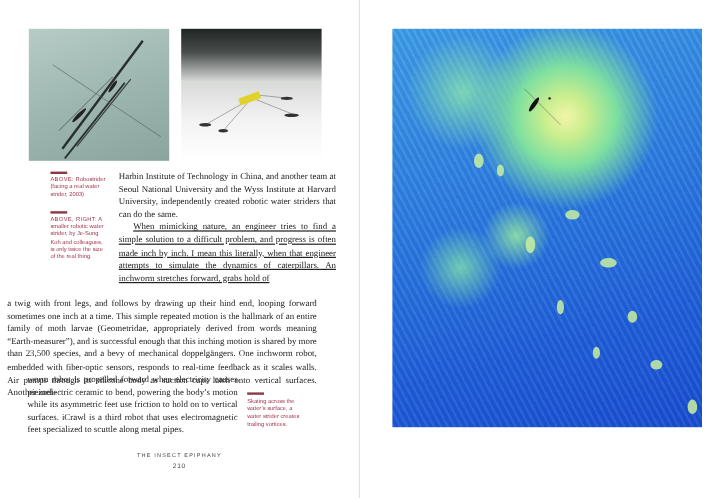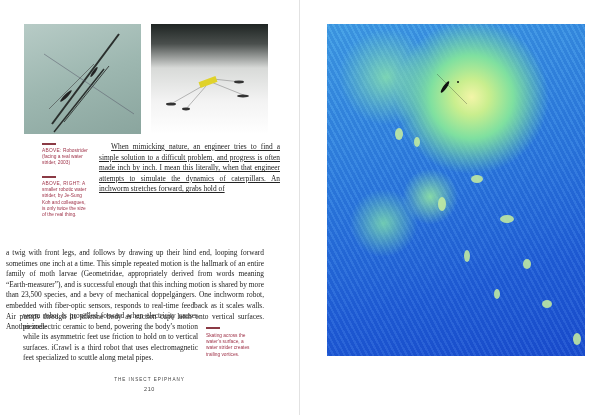--- a/index.html
+++ b/index.html
@@ -62,20 +62,21 @@
     <span class="cap-label">Above:</span>
     <span>Robostrider (facing a real water strider, 2003)</span>
   </div>
   <div class="caption-rule" style="left:42px; top:176px;"></div>
   <div class="caption" style="left:42px; top:181px; width:46px;">
     <span class="cap-label">Above, right:</span>
     <span>A smaller robotic water strider, by Je-Sung Koh and colleagues, is only twice the size of the real thing.</span>
   </div>
 
   <div class="body-text" style="left:99px; top:142px; width:181px;">
+    <p>Harbin Institute of Technology in China, and another team at Seoul National University and the Wyss Institute at Harvard University, independently created robotic water striders that can do the same.</p>
     <p class="indent">When mimicking nature, an engineer tries to find a simple solution to a difficult problem, and progress is often made inch by inch. I mean this literally, when that engineer attempts to simulate the dynamics of caterpillars. An inchworm stretches forward, grabs hold of</p>
   </div>
   <div class="body-text" style="left:6px; top:248px; width:258px;">
     <p>a twig with front legs, and follows by drawing up their hind end, looping forward sometimes one inch at a time. This simple repeated motion is the hallmark of an entire family of moth larvae (Geometridae, appropriately derived from words meaning “Earth-measurer”), and is successful enough that this inching motion is shared by more than 23,500 species, and a bevy of mechanical doppelgängers. One inchworm robot, embedded with fiber-optic sensors, responds to real-time feedback as it scales walls. Air pumps through its silicone body as suction cups latch onto vertical surfaces. Another inch-</p>
   </div>
   <div class="body-text" style="left:23px; top:311px; width:175px;">
     <p>worm robot is propelled forward when electricity causes piezoelectric ceramic to bend, powering the body’s motion while its asymmetric feet use friction to hold on to vertical surfaces. iCrawl is a third robot that uses electromagnetic feet specialized to scuttle along metal pipes.</p>
   </div>
 
   <div class="caption-rule" style="left:206px; top:327px;"></div>

